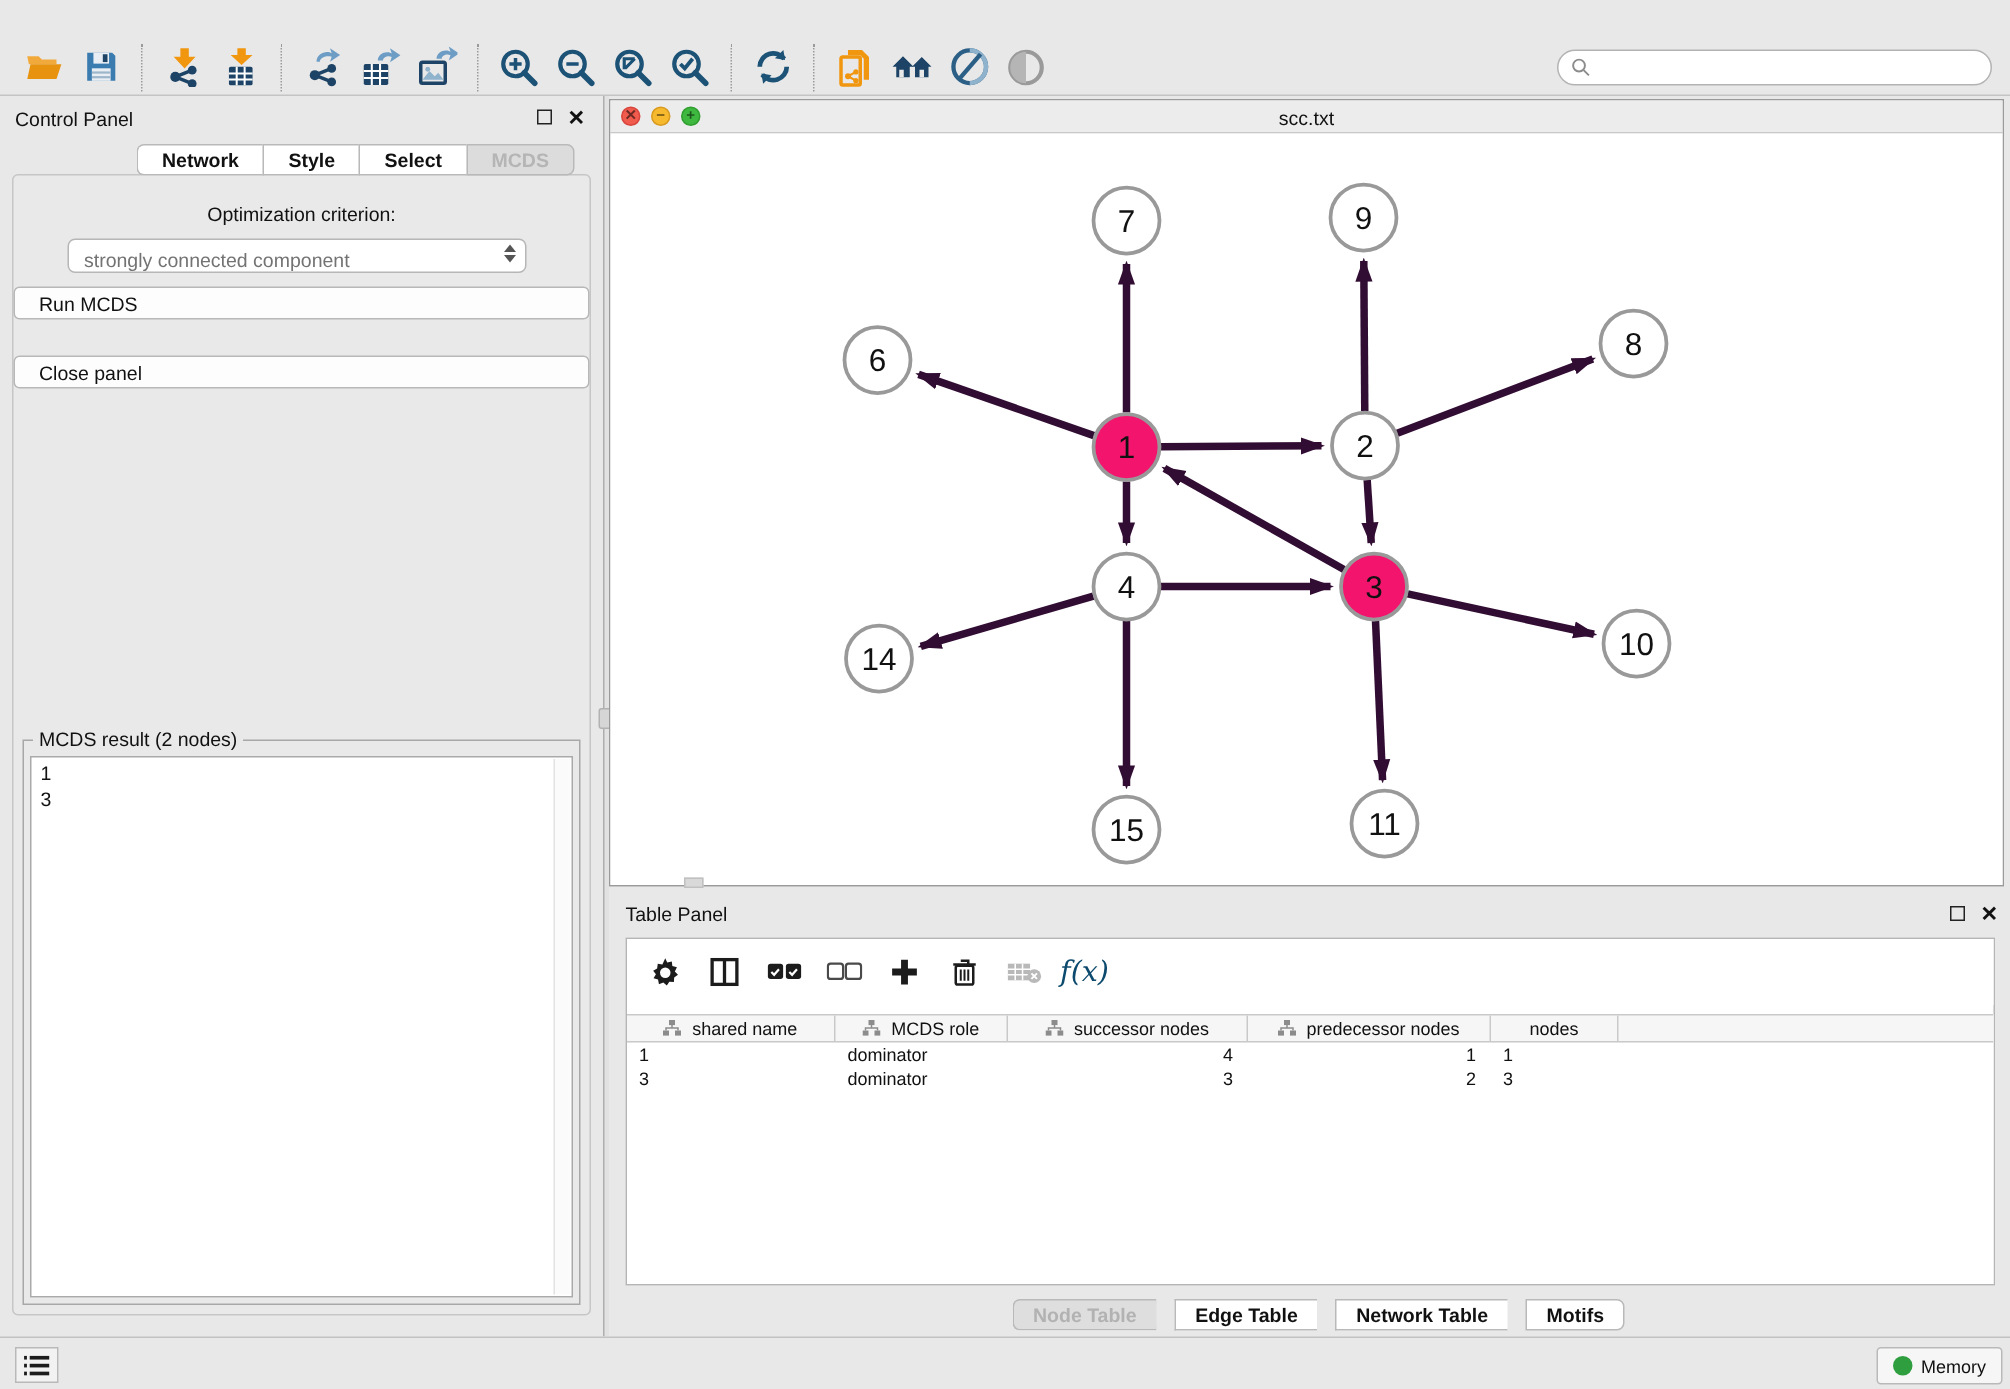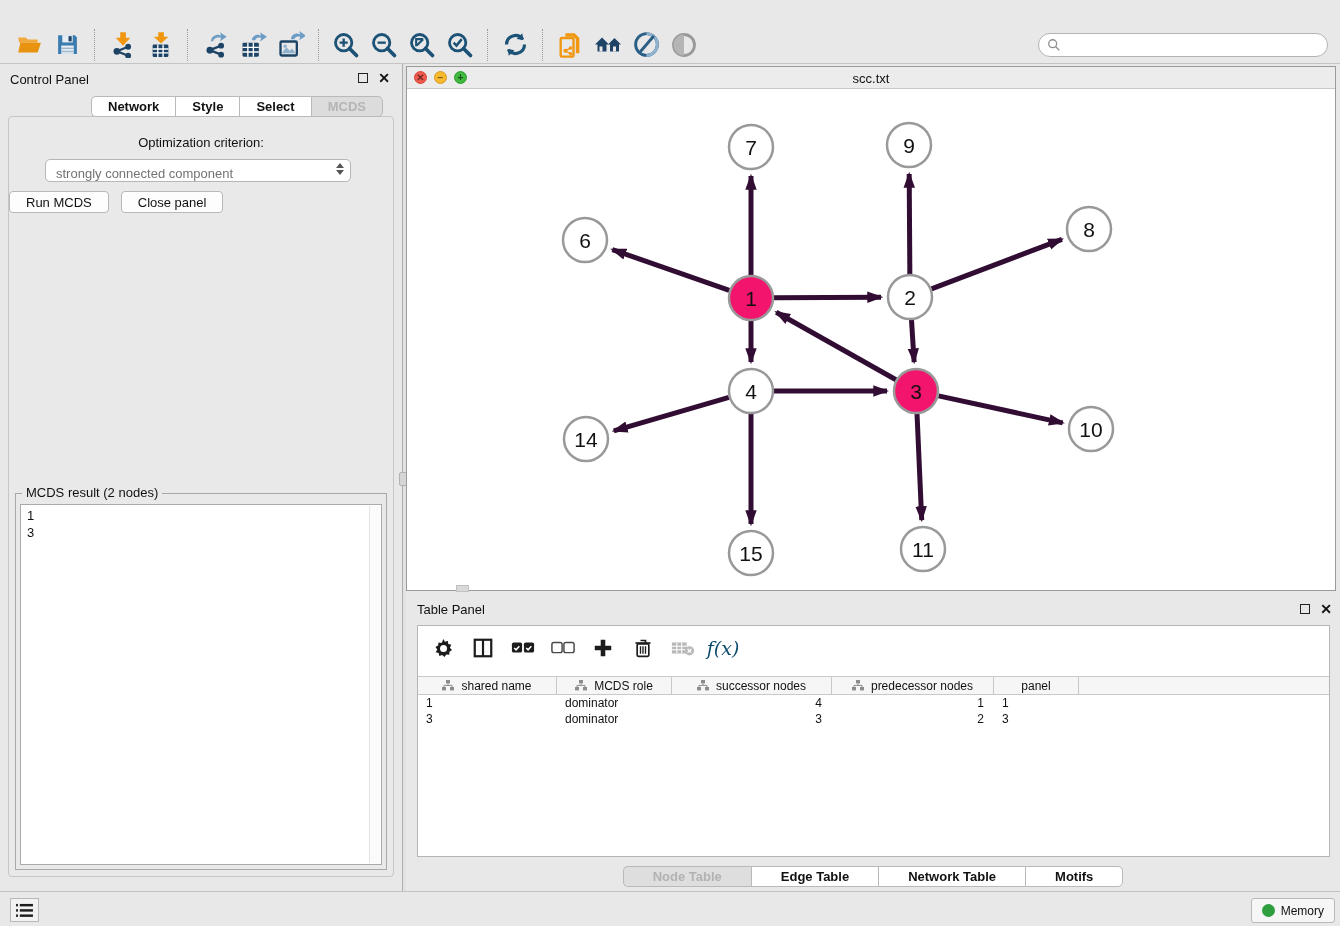--- a/index.html
+++ b/index.html
@@ -41,21 +41,21 @@
   .ctab:last-child { border-right:1px solid #b9b9b9; border-top-right-radius:5px; border-bottom-right-radius:5px; }
   .ctab.active { background:#dcdcdc; color:#b5b5b5; }
 
   .ctl-content { position:absolute; left:8px; right:8px; top:52px; bottom:14px; background:#e9e9e9; border:1px solid #c6c6c6; border-radius:4px; }
   .opt-label { position:absolute; left:0; right:0; top:18px; text-align:center; font-size:13px; color:#111; }
   .opt-select { position:absolute; left:36px; right:42px; top:42px; height:23px; background:#fff; border:1px solid #b6b6b6; border-radius:5px; display:flex; align-items:flex-end; padding:0 10px; font-size:13px; color:#737373; cursor:pointer; }
   .opt-select .stepper { position:absolute; right:6px; top:3px; display:flex; flex-direction:column; gap:2px; }
   .opt-select .stepper span { display:block; width:0; height:0; border-left:4px solid transparent; border-right:4px solid transparent; }
   .opt-select .stepper .up { border-bottom:5px solid #555; }
   .opt-select .stepper .dn { border-top:5px solid #555; }
-  .btn-row { position:absolute; left:0; right:0; top:74px; display:flex; justify-content:flex-start; gap:12px; }
+  .btn-row { position:absolute; left:0; right:0; top:74px; display:flex; justify-content:flex-start; gap:24px;flex-direction:column; }
   .push-btn { height:22px; padding:0 16px; background:#fdfdfd; border:1px solid #b8b8b8; border-radius:4px; font-size:13px; color:#111; display:flex; align-items:center; cursor:pointer; }
 
   .result-group { position:absolute; left:6px; right:6px; top:376px; bottom:6px; border:1px solid #a8a8a8; }
   .result-legend { position:absolute; left:6px; top:-9px; background:#e9e9e9; padding:0 4px; font-size:13px; color:#111; }
   .result-text { position:absolute; left:4px; right:4px; top:10px; bottom:4px; background:#fff; border:1px solid #aaa; font-size:13px; color:#111; overflow:hidden; }
   .result-lines { padding:2px 6px; line-height:17px; }
   .result-scroll { position:absolute; right:1px; top:1px; bottom:1px; width:11px; background:#fbfbfb; border-left:1px solid #e3e3e3; }
 
   
   .net-window { position:absolute; left:406px; top:2px; width:930px; height:525px; background:#fff; border:1px solid #9a9a9a; }
@@ -73,21 +73,21 @@
   .tp-toolbar { position:absolute; left:0; top:0; right:0; height:44px; background:#fff; display:flex; align-items:center; padding-left:12px; gap:14px; }
   .tp-tool { width:26px; height:26px; display:flex; align-items:center; justify-content:center; cursor:pointer; }
   .fx-label { font-family:"DejaVu Serif", serif; font-style:italic; font-size:19px; color:#0c4a6e; }
   .tp-table { position:absolute; left:0; top:50px; right:0; bottom:0; background:#fff; overflow:hidden; }
   .tp-head { display:flex; border-top:1px solid #c9c9c9; border-bottom:1px solid #c9c9c9; background:#f6f6f6; height:19px; }
   .th-cell { display:flex; align-items:center; justify-content:center; gap:7px; border-right:1px solid #c9c9c9; font-size:12px; color:#111; }
   .tp-row { display:flex; height:16px; align-items:center; font-size:12px; color:#111; }
   .td-cell { height:16px; line-height:16px; white-space:nowrap; overflow:hidden; }
 
   .tp-tabs { position:absolute; left:0; right:0; top:270px; display:flex; justify-content:center; }
-  .ttab { height:21px; padding:0 29px; background:#fff; border:1px solid #b9b9b9; border-right:none; font-size:13px; font-weight:700; color:#111; display:flex; align-items:center; cursor:pointer; }
+  .ttab { height:21px; padding:0 13px; background:#fff; border:1px solid #b9b9b9; border-right:none; font-size:13px; font-weight:700; color:#111; display:flex; align-items:center; cursor:pointer;margin-left:12px; }
   .ttab:first-child { border-top-left-radius:5px; border-bottom-left-radius:5px; }
   .ttab:last-child { border-right:1px solid #b9b9b9; border-top-right-radius:5px; border-bottom-right-radius:5px; }
   .ttab.active { background:#dedede; color:#b2b2b2; }
 
   
   .statusbar { position:absolute; left:0; top:891px; width:1340px; height:35px; background:#e9e8e9; border-top:1px solid #c2c2c2; }
   .list-btn { position:absolute; left:10px; top:6px; width:29px; height:24px; background:#f2f2f2; border:1px solid #b9b9b9; display:flex; align-items:center; justify-content:center; cursor:pointer; }
   .memory-btn { position:absolute; right:5px; top:6px; height:25px; padding:0 10px; background:#f6f6f6; border:1px solid #b9b9b9; border-radius:3px; display:flex; align-items:center; gap:6px; font-size:12px; color:#111; cursor:pointer; }
   .mem-dot { width:13px; height:13px; border-radius:50%; background:#2e9e3e; }
 </style>
@@ -442,21 +442,21 @@
               <div class="th-cell" style="width: 162px;">
                 <svg width="12" height="11" viewBox="0 0 12 11">
                   <rect x="4" y="0" width="4" height="3.4" fill="#8c8c8c"></rect>
                   <rect x="0" y="7" width="4" height="3.4" fill="#8c8c8c"></rect>
                   <rect x="8" y="7" width="4" height="3.4" fill="#8c8c8c"></rect>
                   <path d="M6 3.4v2M2 7V5.4h8V7" stroke="#8c8c8c" fill="none"></path>
                 </svg>
                 <span>predecessor nodes</span>
               </div>
               <div class="th-cell" style="width: 85px;">
-                <span>panel</span>
+                <span>nodes</span>
               </div>
             </div>
           <div id="table-body">
               <div class="tp-row">
                 <div class="td-cell" style="width: 139px; text-align: left; padding: 0px 0px 0px 8px;">1</div>
                 <div class="td-cell" style="width: 115px; text-align: left; padding: 0px 0px 0px 8px;">dominator</div>
                 <div class="td-cell" style="width: 160px; text-align: right; padding: 0px 10px 0px 0px;">4</div>
                 <div class="td-cell" style="width: 162px; text-align: right; padding: 0px 10px 0px 0px;">1</div>
                 <div class="td-cell" style="width: 85px; text-align: left; padding: 0px 0px 0px 8px;">1</div>
               </div>

